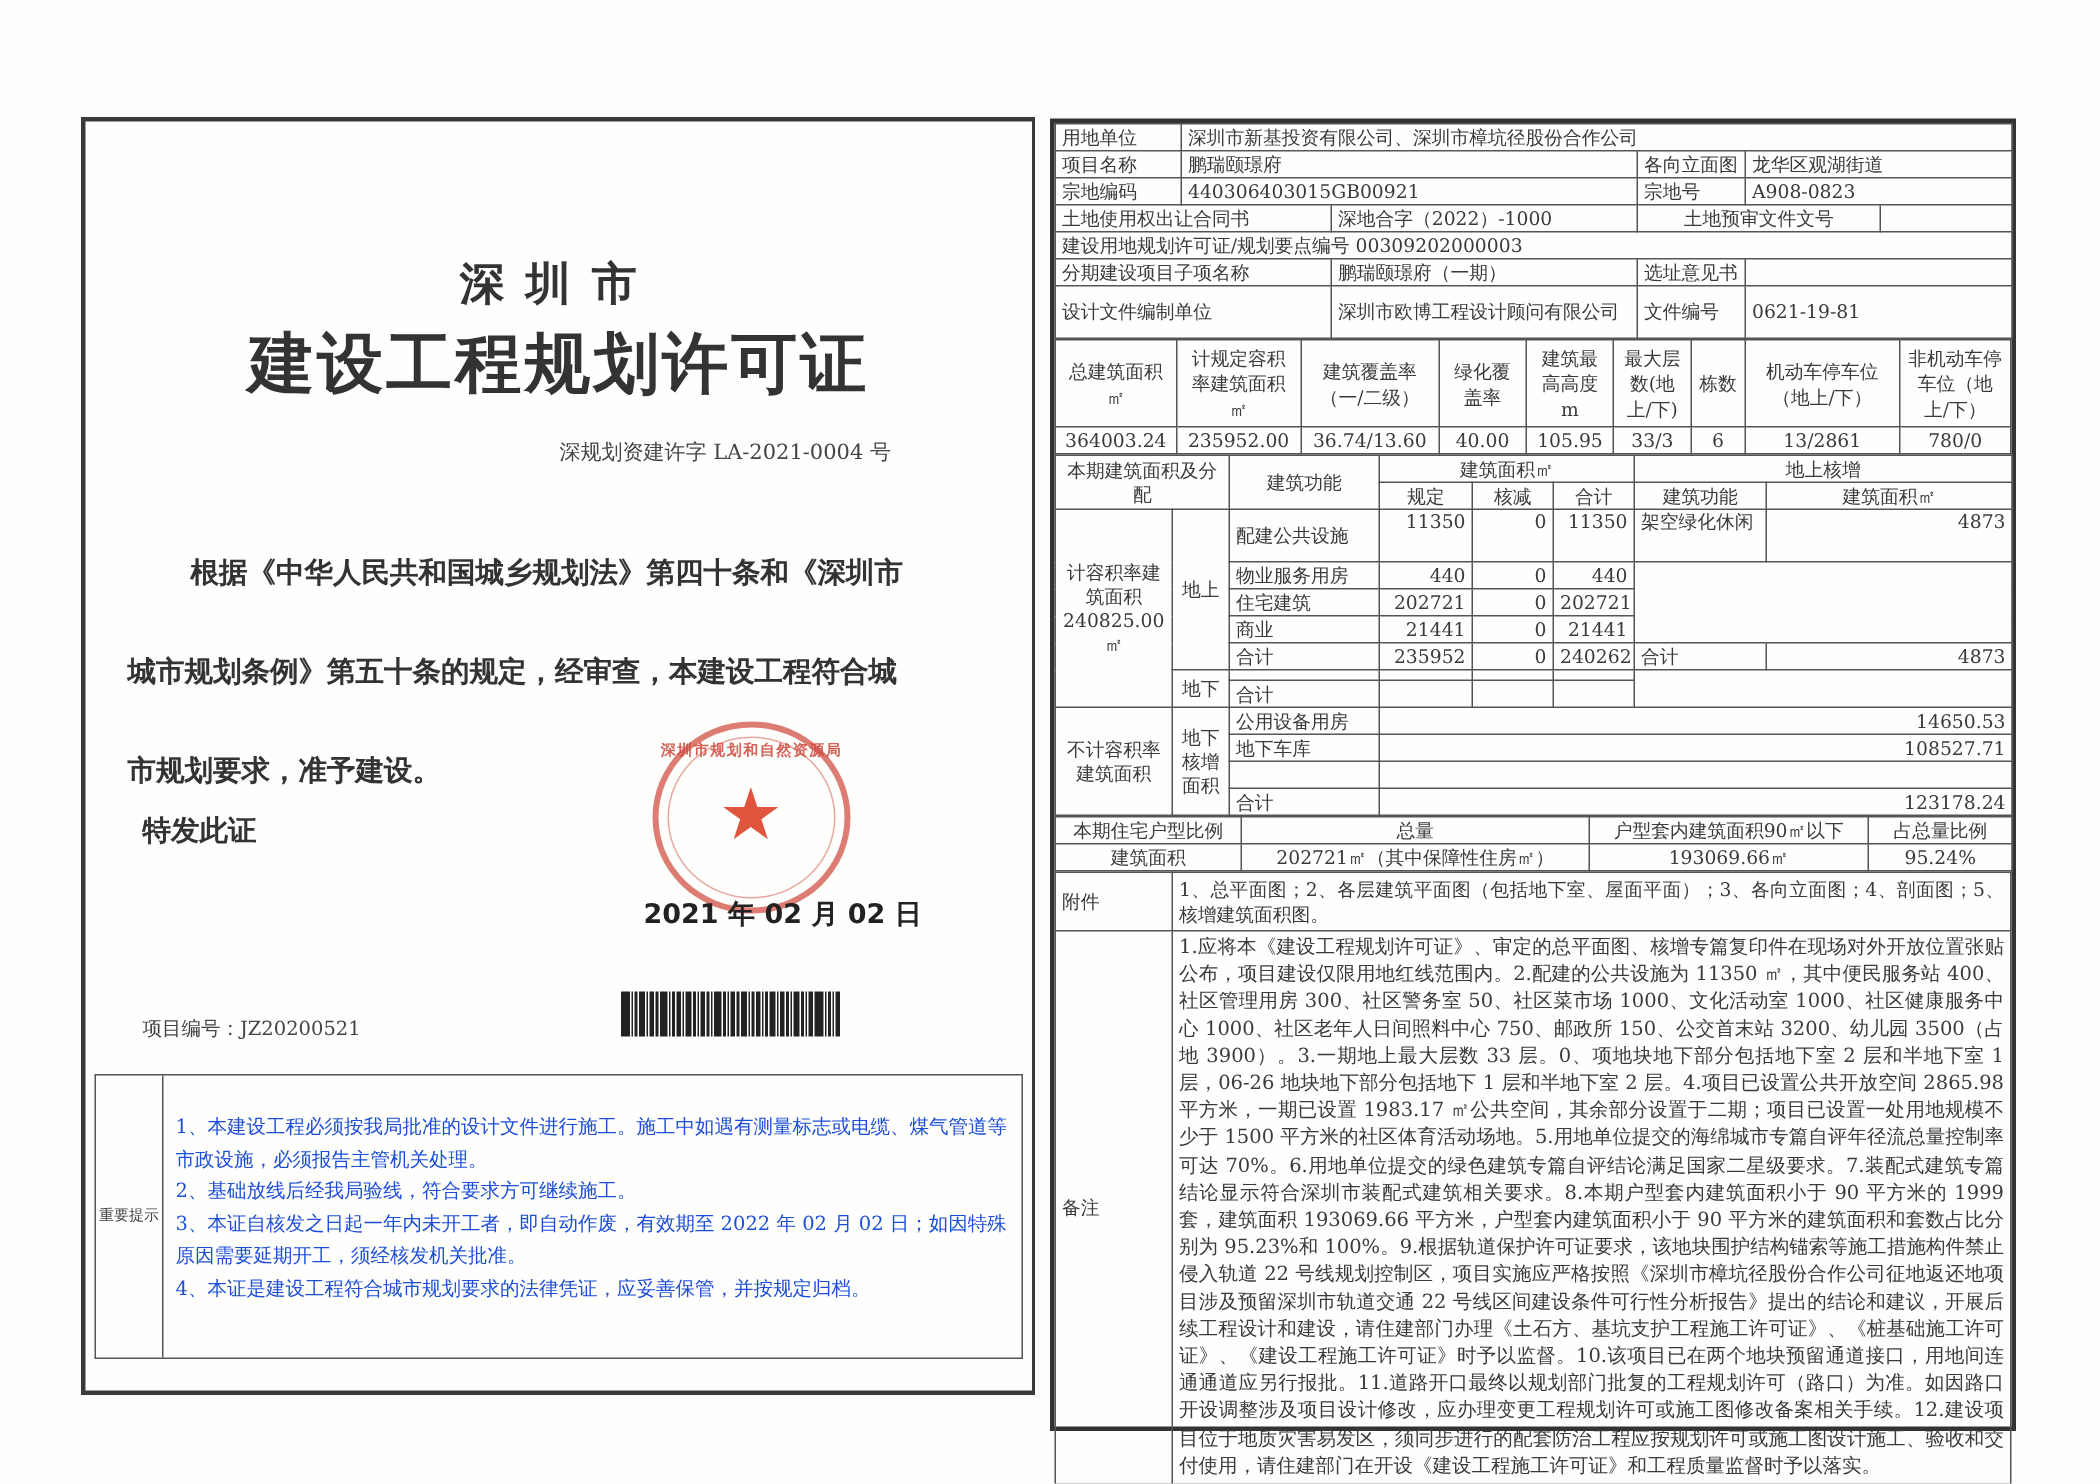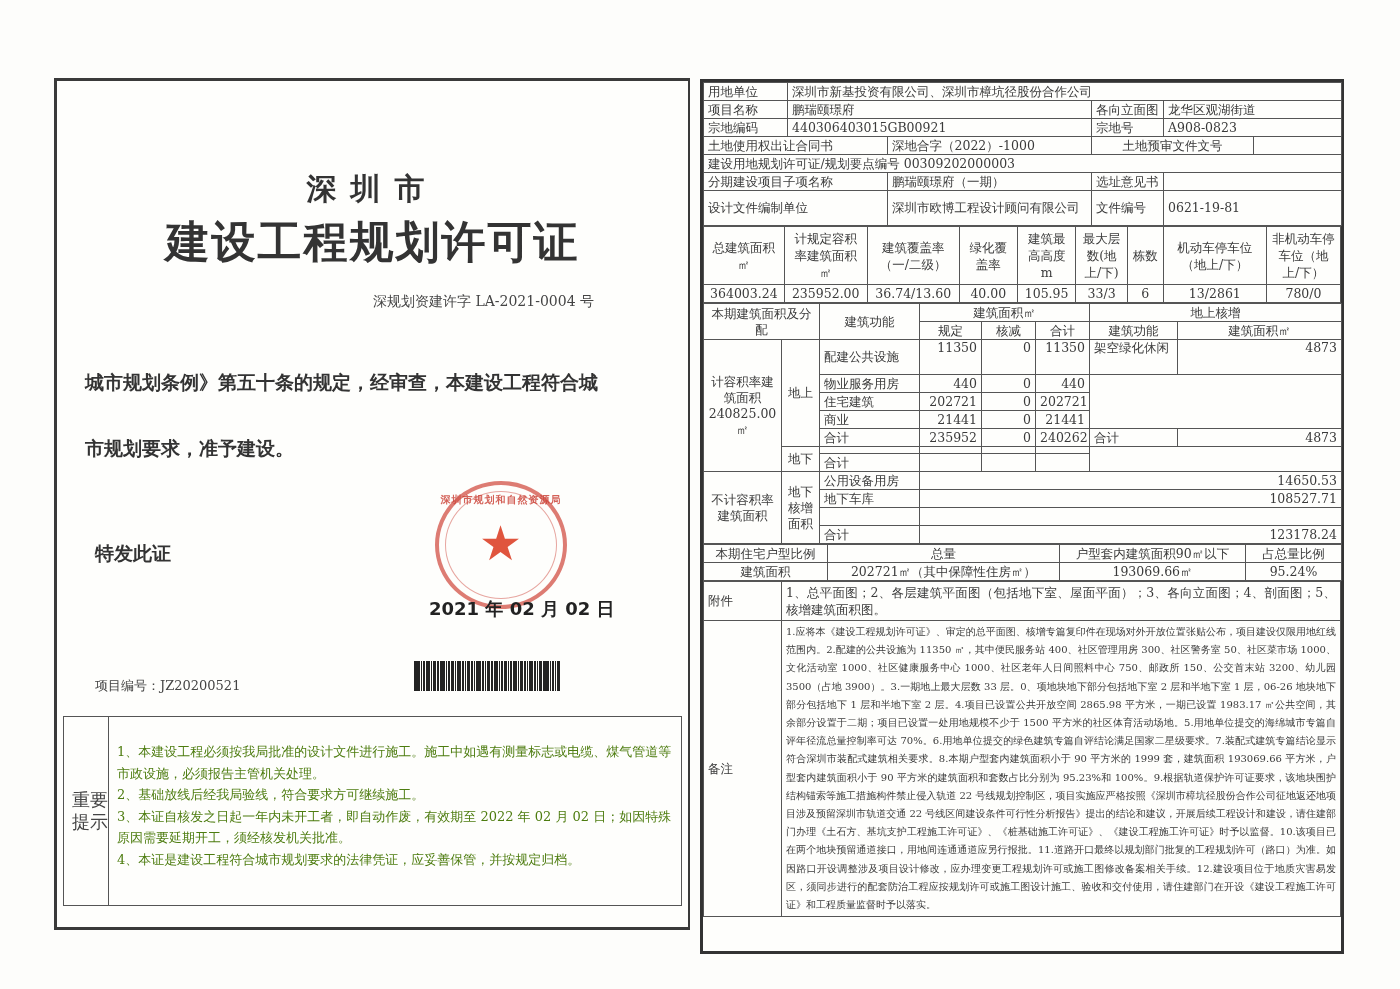--- a/index.html
+++ b/index.html
@@ -26,43 +26,44 @@
     border:4px solid rgba(210,80,70,0.75); box-sizing:border-box;
   }
   .seal-inner { position:absolute; left:6px; top:6px; right:6px; bottom:6px; border-radius:50%; border:1px solid rgba(210,80,70,0.5);}
   .seal-text { position:absolute; left:0; top:8px; width:100%; text-align:center; font-size:10px; color:rgba(205,70,60,0.85); font-weight:bold; letter-spacing:1px;}
   .seal-star { position:absolute; left:40px; top:34px; font-size:48px; color:#e0553e; line-height:1;}
   .issue-date { position:absolute; left:372px; top:516px; font-family:"DejaVu Sans","Liberation Sans",sans-serif; font-size:18px; font-weight:bold; color:#222; }
   .barcode { position:absolute; left:357px; top:580px; width:170px; height:30px; display:flex; align-items:stretch; gap:1px; }
   .barcode span { background:#222; }
   .project-no { position:absolute; left:38px; top:596px; font-size:13px; color:#444; }
   .notice-box { position:absolute; left:6px; top:635px; width:619px; height:190px; border:1.5px solid #555; box-sizing:border-box; display:flex; }
-  .notice-label { width:44px; border-right:1.5px solid #555; display:flex; align-items:center; justify-content:center; font-size:18px; color:#444; text-align:right; line-height:22px; }
-  .notice-items { flex:1; padding:24px 6px 0 8px; font-size:13px; color:#4d7c0f; line-height:21.5px; }
+  .notice-label { width:44px; border-right:1.5px solid #555; display:flex; align-items:center; justify-content:center; font-size:10px; color:#444; text-align:right; line-height:22px; }
+  .notice-items { flex:1; padding:24px 6px 0 8px; font-size:13px; color:#1d4ed8; line-height:21.5px; }
 
   
   .right-page { position:absolute; left:700px; top:79px; width:644px; height:875px; border:3px solid #333; box-sizing:border-box; background:#fefefc; }
   table { border-collapse:collapse; width:100%; table-layout:fixed; }
   td { border:1px solid #555; font-size:12.5px; padding:0 4px; color:#3a3a3a; height:17px; line-height:16px; white-space:nowrap; overflow:hidden; }
   td.c { text-align:center; }
   td.r { text-align:right; }
   td.wrap { white-space:normal; }
   .t2 td { text-align:center; white-space:normal; line-height:17px; }
-  .remarks { white-space:normal; font-size:10px; line-height:18.2px; padding:2px 4px; text-align:justify; }
+  .remarks { white-space:normal; font-size:13px; line-height:18.2px; padding:2px 4px; text-align:justify; }
   .verify-row td { height:34px; }
 </style>
 </head>
 <body>
 
 <div class="left-page">
   <div class="city">深圳市</div>
   <div class="main-title">建设工程规划许可证</div>
   <div class="permit-no">深规划资建许字 LA-2021-0004 号</div>
 
   <div class="body-text">
+    <div><span class="indent"></span><span>根据《中华人民共和国城乡规划法》第四十条和《深圳市</span></div>
     <div>城市规划条例》第五十条的规定，经审查，本建设工程符合城</div>
     <div>市规划要求，准予建设。</div>
   </div>
   <div class="issue-line">特发此证</div>
 
   <div class="seal">
     <div class="seal-inner"></div>
     <div class="seal-text">深圳市规划和自然资源局</div>
     <div class="seal-star">★</div>
   </div>

